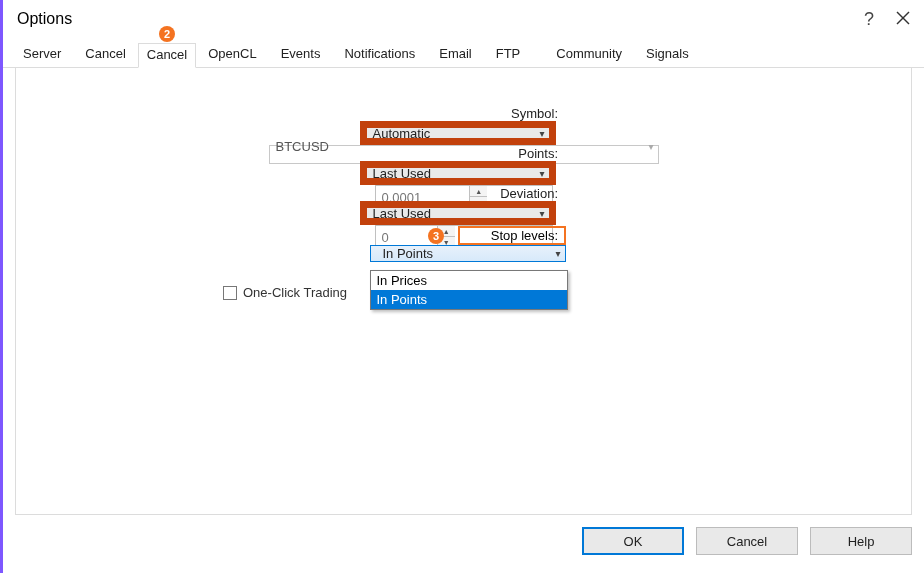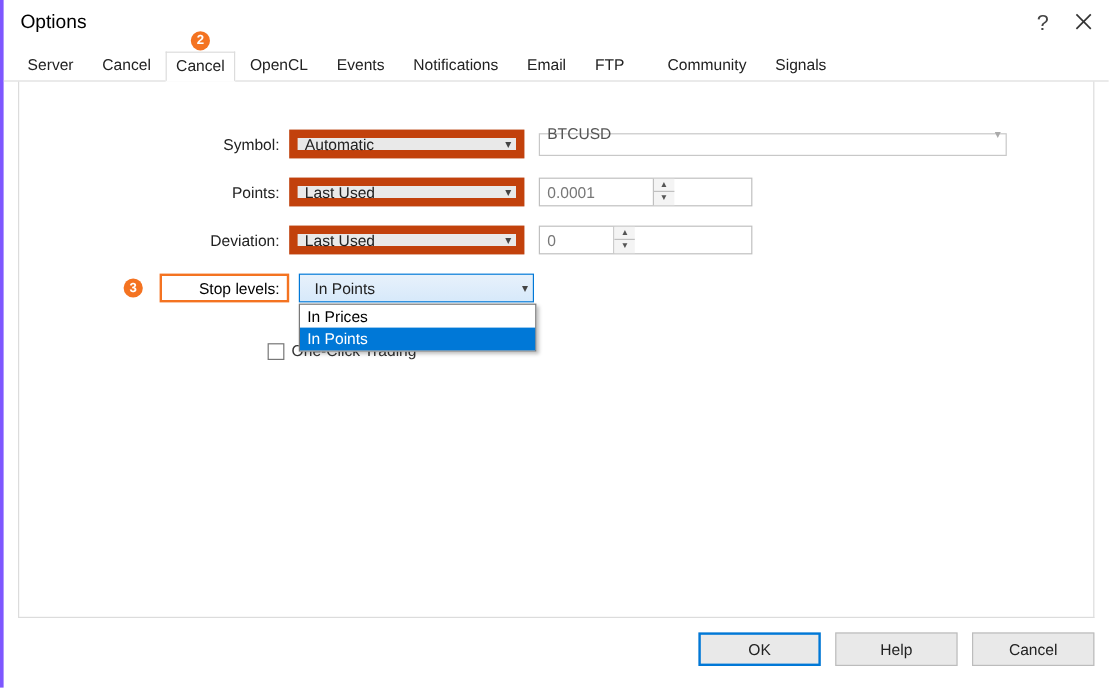--- a/index.html
+++ b/index.html
@@ -45,21 +45,21 @@
       width: 16px; height: 16px; border-radius: 50%;
       background: #f47321; color: #fff; font-weight: bold;
       display: flex; align-items: center; justify-content: center;
       font-size: 11px;
     }
     .pane {
       position: absolute; left: 12px; right: 12px; top: 68px; bottom: 58px;
       border: 1px solid #dcdcdc; border-top: none;
       padding: 38px 20px 20px 20px;
     }
-    .row { display: flex; align-items: center; height: 28px; margin-bottom: 12px; position: relative; }
+    .row { display: flex; align-items: center; height: 28px; margin-bottom: 12px; position: relative; flex-direction: column; }
     .row-label { width: 205px; text-align: right; padding-right: 8px; color: #222; }
     .combo {
       width: 196px; height: 24px;
       border: 7px solid #c2410c; background: #e9e9e9;
       display: flex; align-items: center; justify-content: space-between;
       padding: 0 4px 0 6px; margin-right: 12px;
       color: #222;
     }
     .combo-wide {
       width: 390px; height: 16px;
@@ -229,17 +229,17 @@
 
   </div>
 
   <div class="partial-box">
     <div class="chk"></div>
     <span>One-Click Trading</span>
   </div>
 
   <div class="button-bar">
     <div class="btn primary">OK</div>
+    <div class="btn">Cancel</div>
     <div class="btn">Help</div>
-    <div class="btn">Cancel</div>
   </div>
 
 </div>
 
 </body></html>

